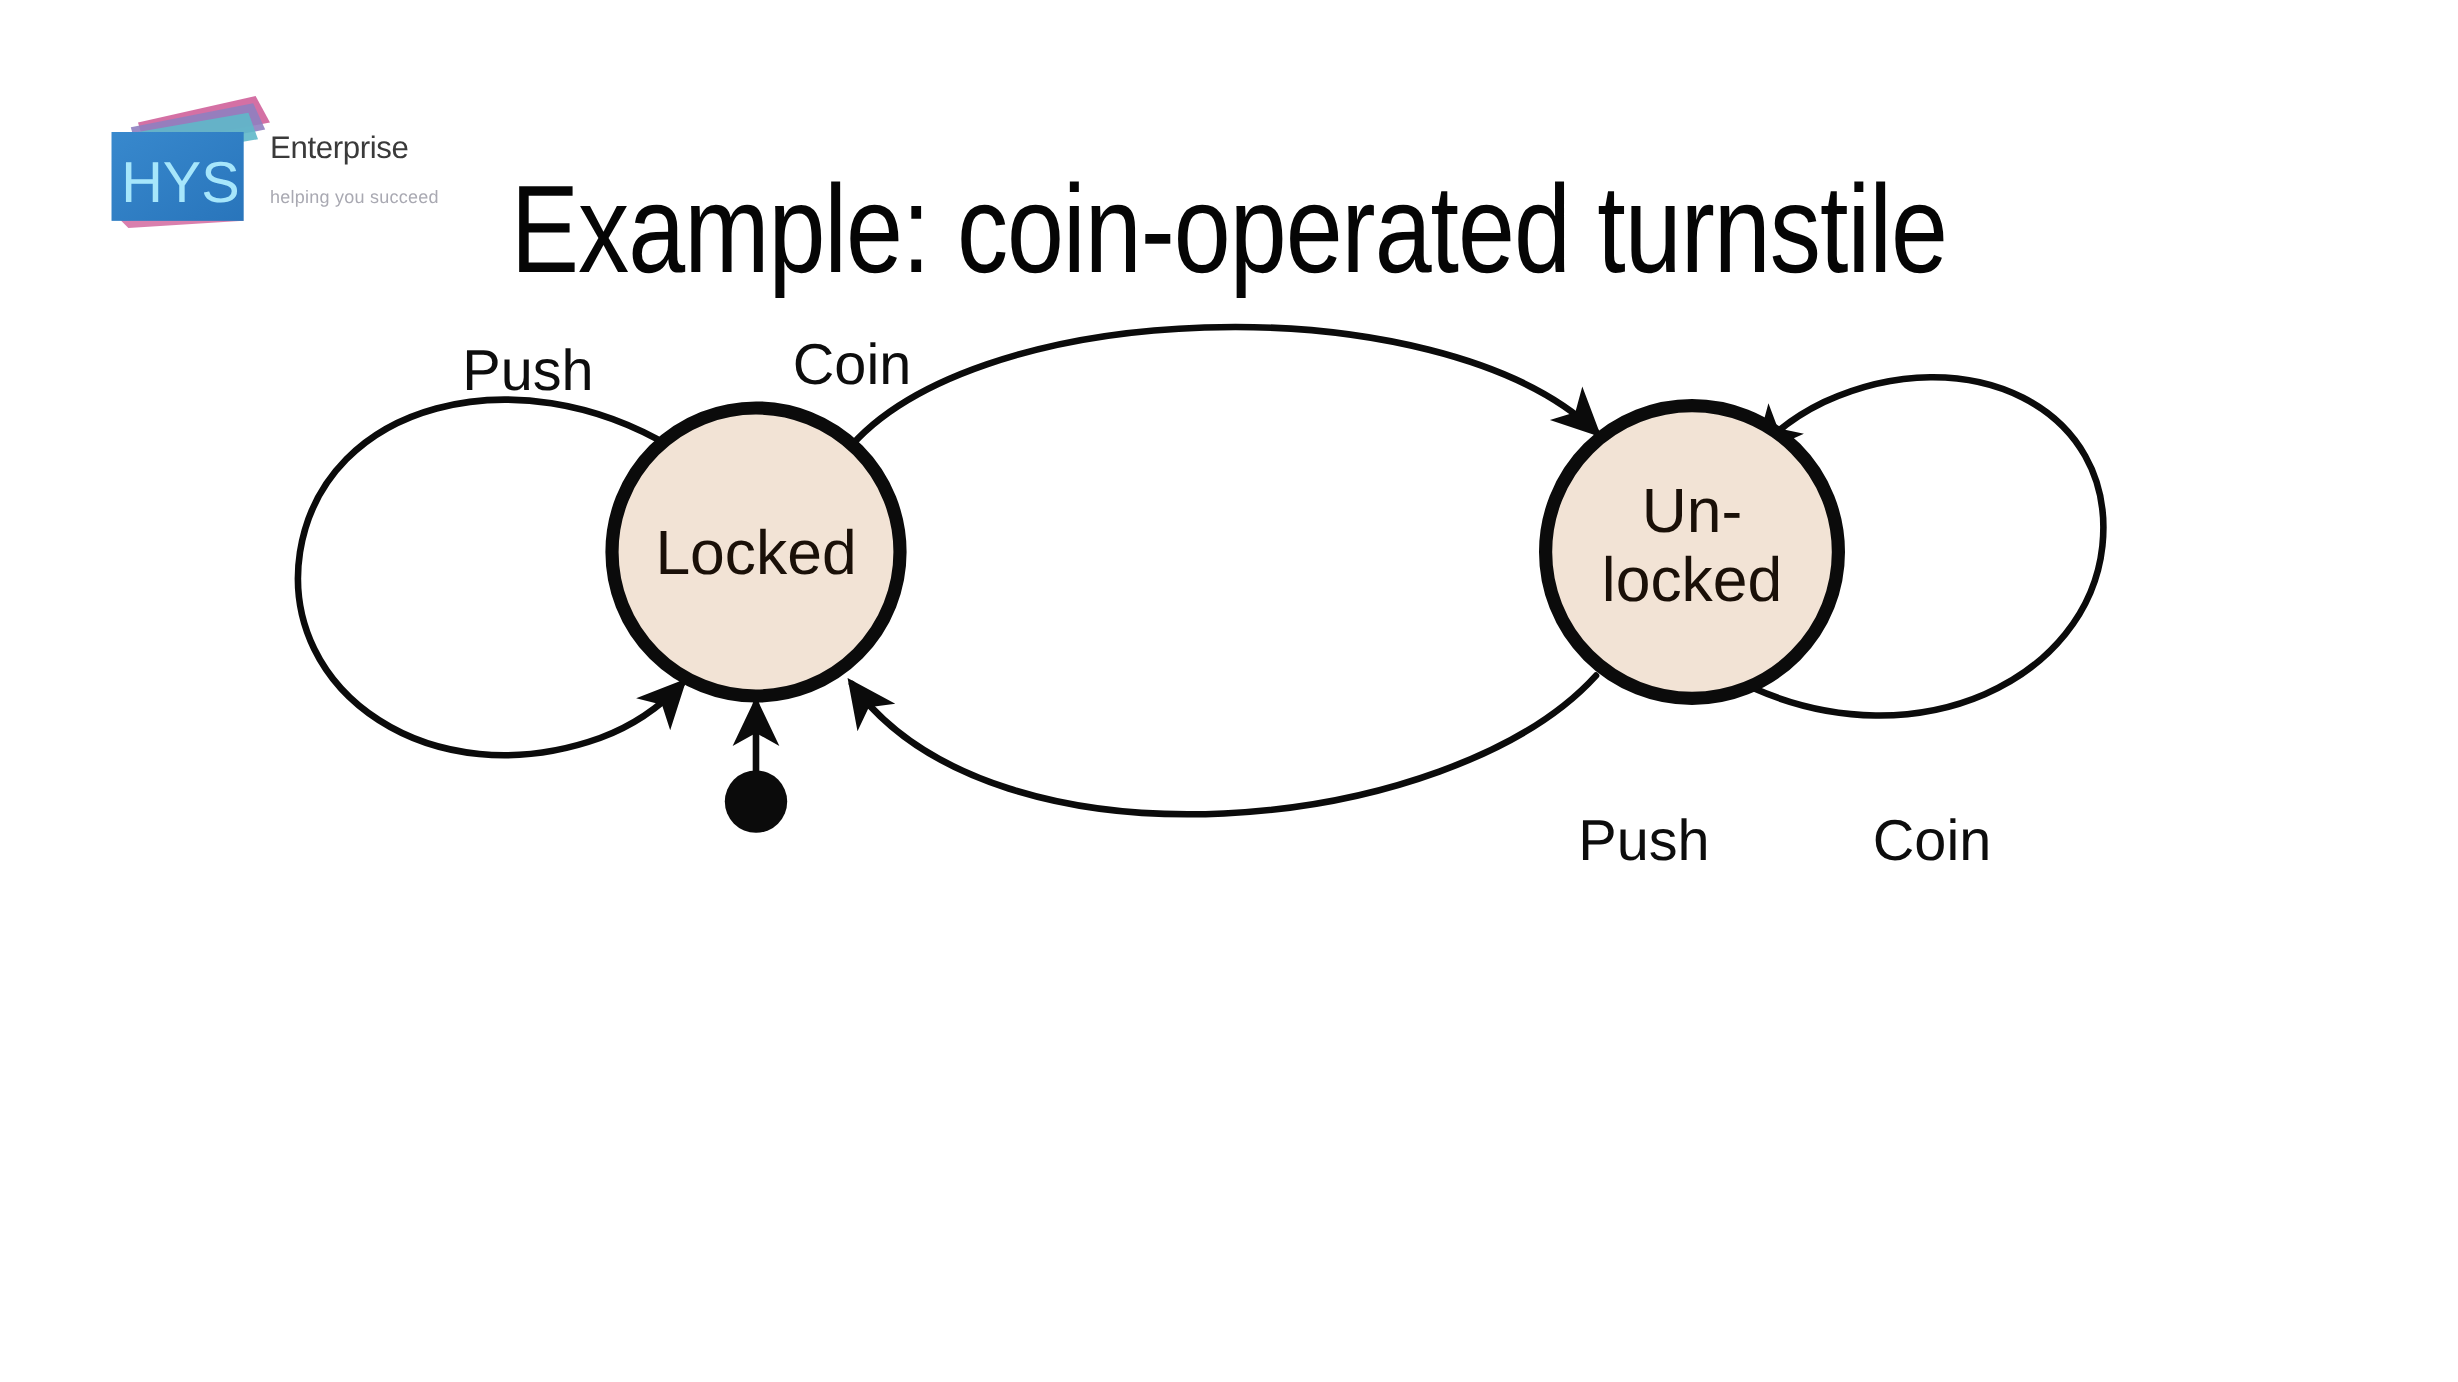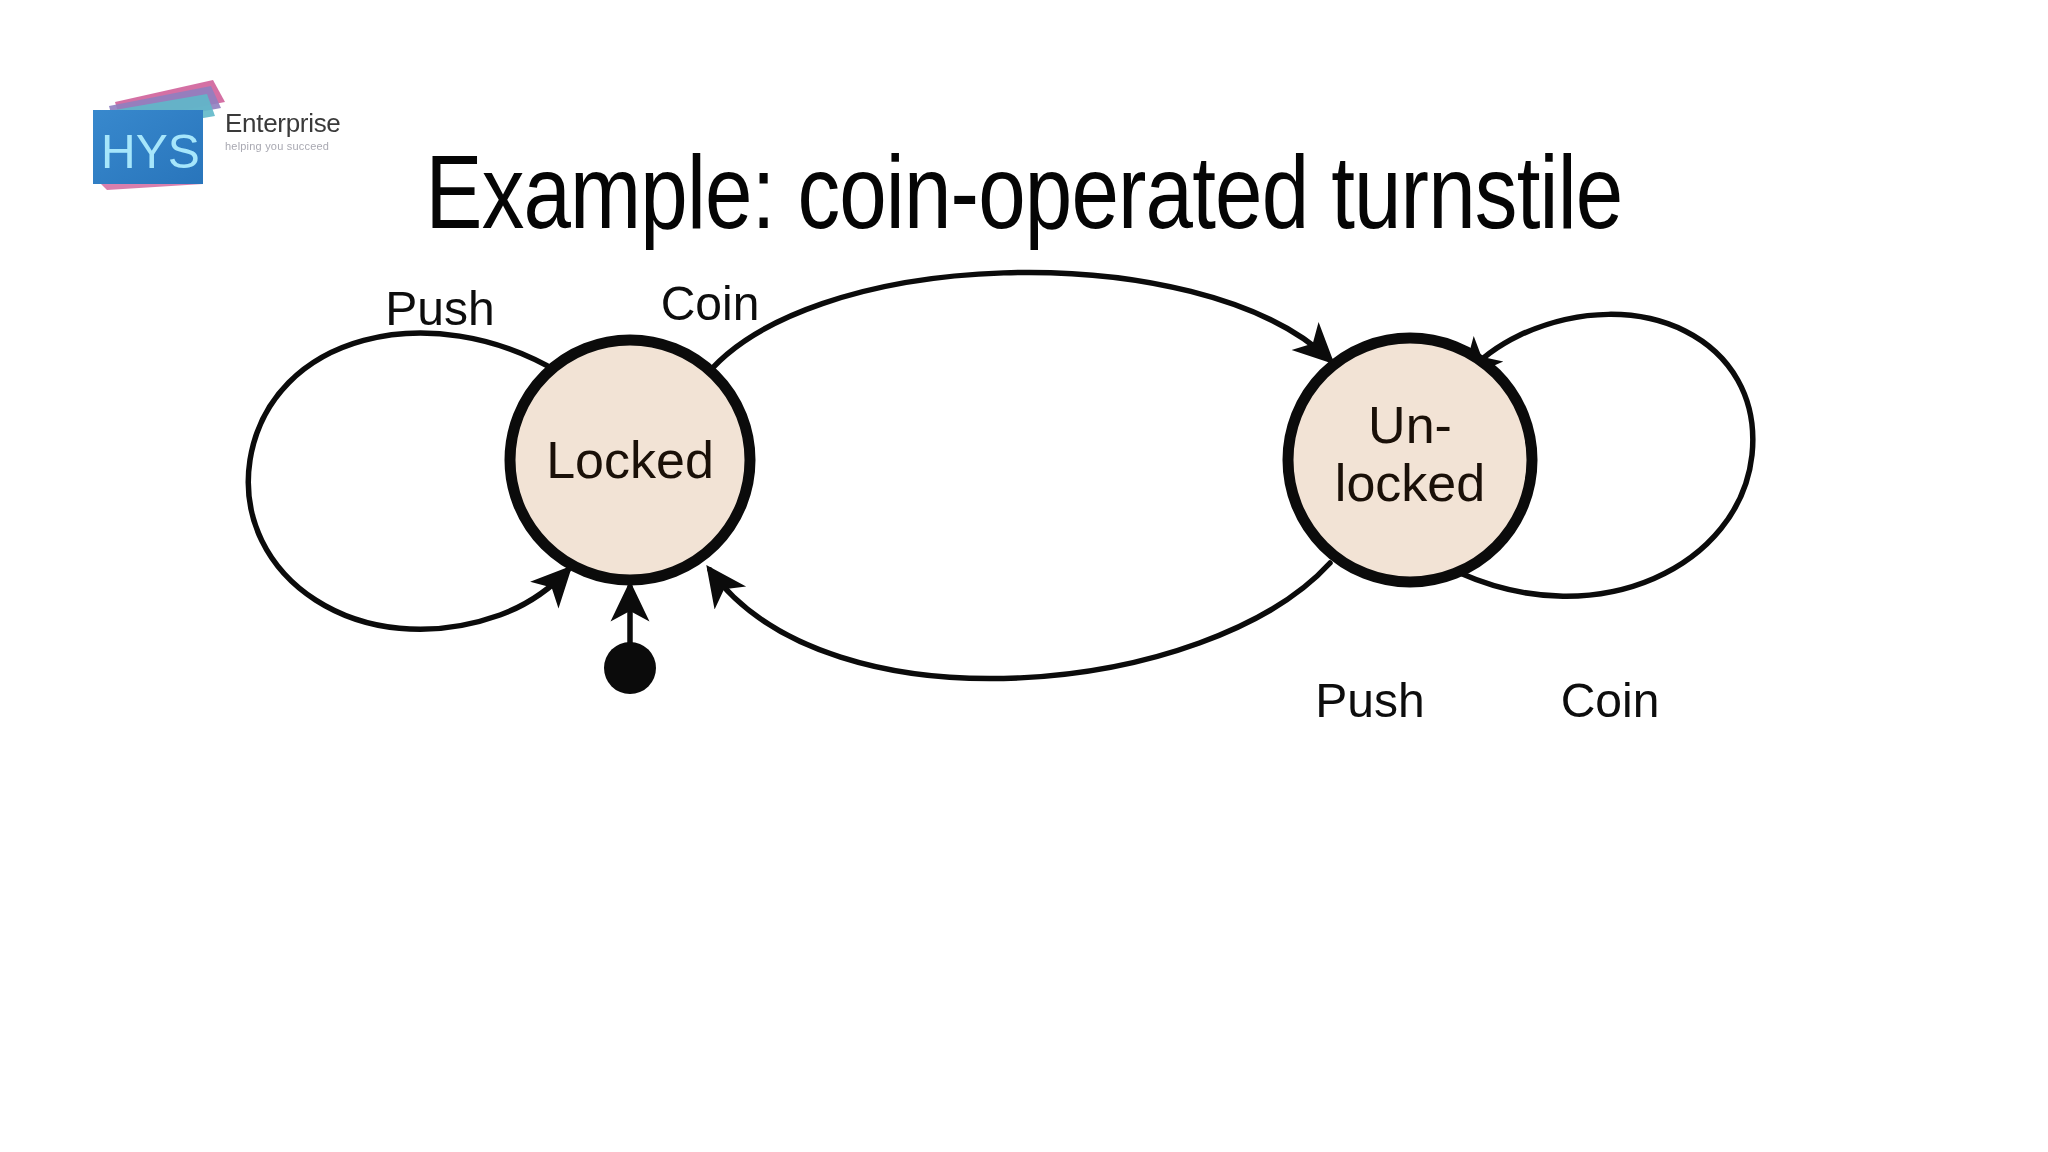--- a/index.html
+++ b/index.html
@@ -43,24 +43,24 @@
   .logo-enterprise {
     font-family: "Liberation Sans", sans-serif;
     font-size: 26px;
     color: #3a3a3a;
     letter-spacing: -0.3px;
     line-height: 1;
     white-space: nowrap;
   }
   .logo-tagline {
     font-family: "Liberation Sans", sans-serif;
-    font-size: 11px;
+    font-size: 15px;
     color: #a9a9b2;
     letter-spacing: 0.2px;
-    margin-top: 4px;
+    margin-top: 20px;
     white-space: nowrap;
   }
 
   
   #title {
     position: absolute;
     left: 0;
     top: 138px;
     width: 2048px;
     text-align: center;

